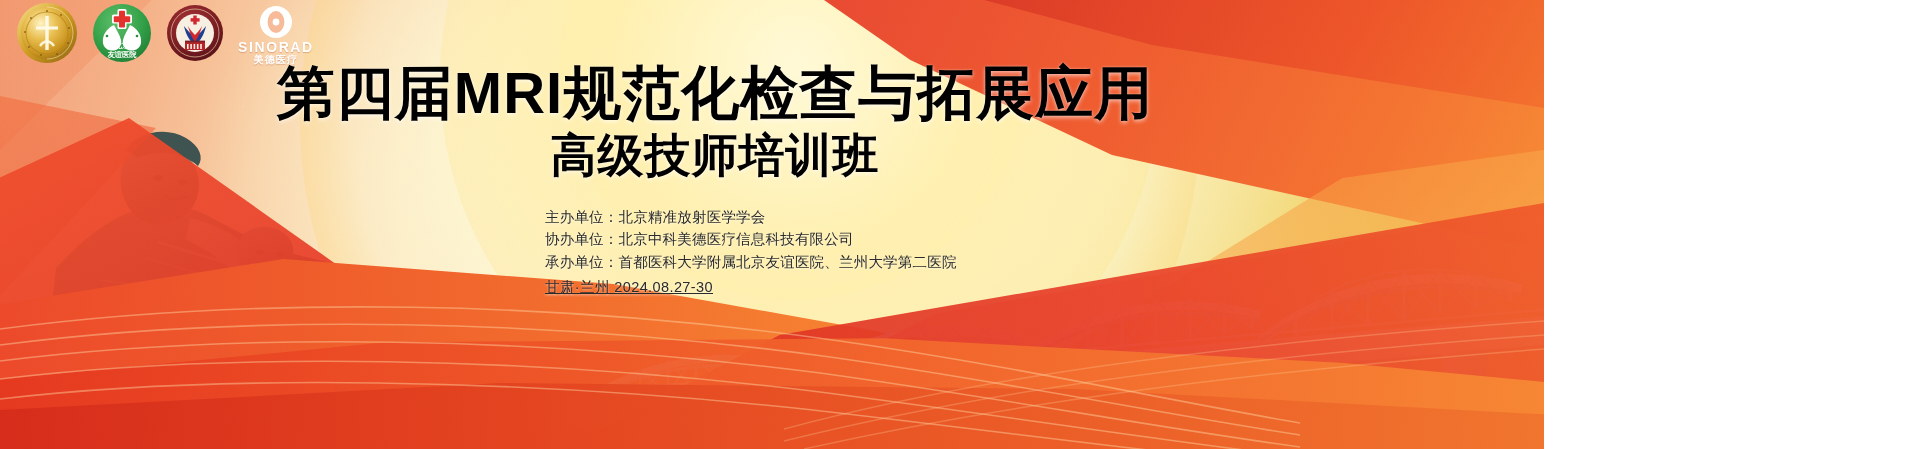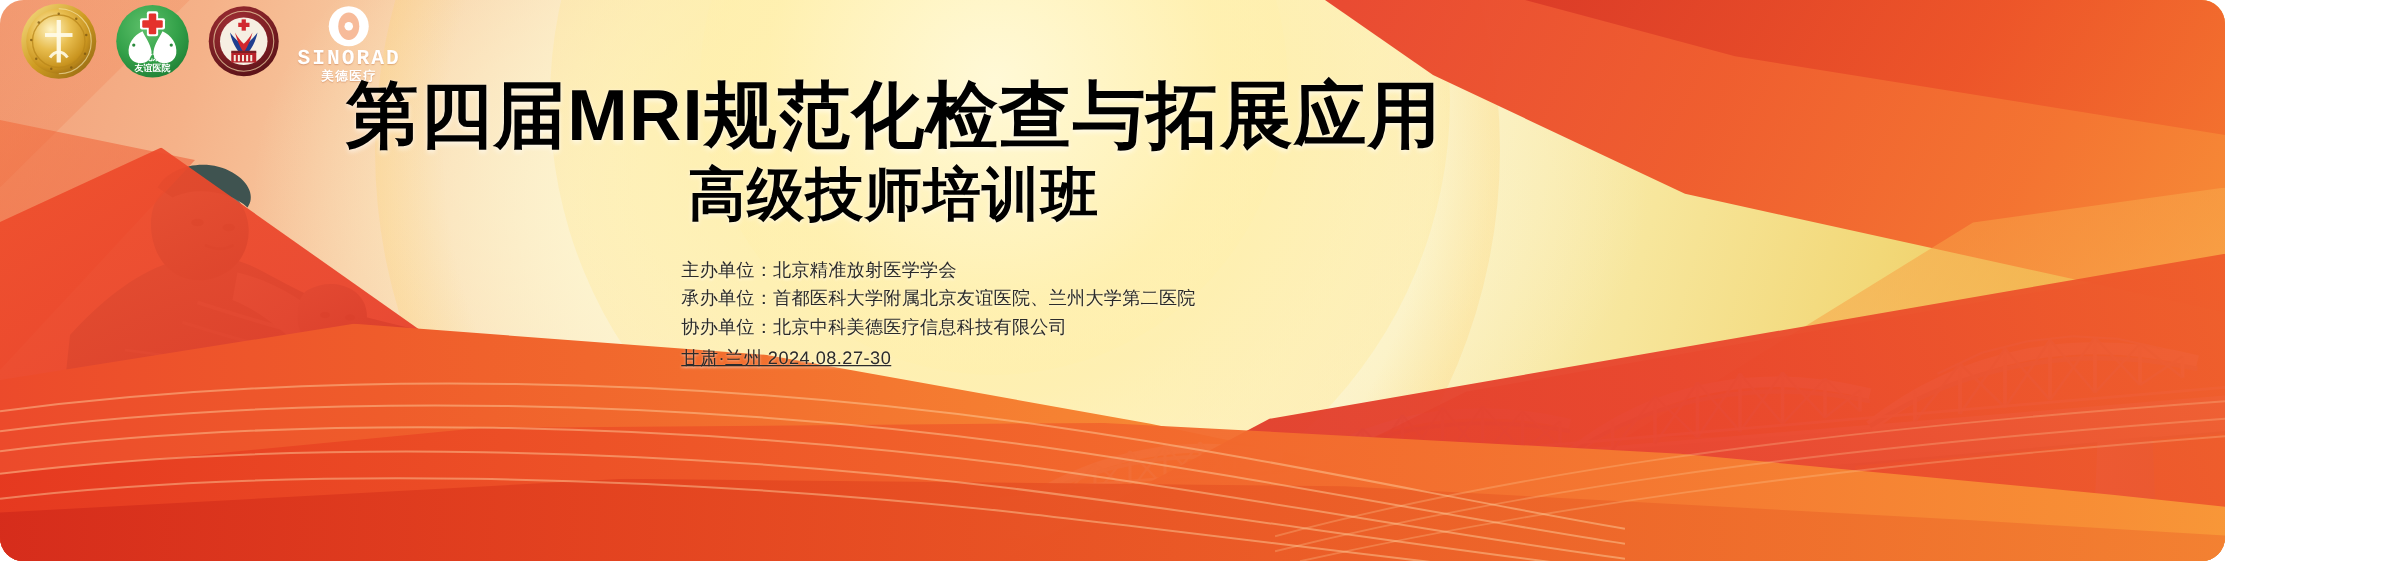--- a/index.html
+++ b/index.html
@@ -1,36 +1,35 @@
 <!DOCTYPE html>
 <html><head>
 <meta charset="utf-8">
 <style>
   html,body{margin:0;padding:0;background:#fff;}
   body{font-family:"Liberation Sans","DejaVu Sans",sans-serif;}
 
   #banner{
     position:relative;
-    width:1780px;height:449px;
+    width:1544px;height:449px;
     overflow:hidden;
     background:
       radial-gradient(ellipse 900px 520px at 760px 150px, #fdfbe6 0%, #fdf6d2 28%, rgba(253,236,186,0) 62%),
       linear-gradient(105deg,
         #f2a07a 0%,
         #f5b289 9%,
         #f8cfa6 18%,
         #fbe6c0 28%,
         #fdf4d6 40%,
         #fdf8dd 52%,
         #fbf0c2 62%,
         #f7e69c 72%,
         #f2d878 82%,
         #eec85c 90%,
         #e9bb48 100%);
-    border-radius: 19px;
   }
 
   
   .sun{
     position:absolute;border-radius:50%;pointer-events:none;
   }
   #sun-outer{
     left:440px;top:-280px;width:720px;height:720px;
     background:radial-gradient(circle at 50% 50%, rgba(255,243,190,.95) 0%, rgba(255,236,160,.65) 45%, rgba(255,226,130,.25) 72%, rgba(255,220,120,0) 100%);
   }
@@ -131,22 +130,22 @@
 
   
   #logo-strip{
     position:absolute;left:16px;top:4px;height:62px;
     display:flex;align-items:center;gap:14px;z-index:40;
   }
   .logo{position:relative;flex:0 0 auto;}
 
   #logo-sinorad{display:flex;flex-direction:column;align-items:center;gap:1px;}
   .sinorad-word{
-    font-size:17px;font-weight:700;letter-spacing:1.6px;color:#ffffff;
-    font-family:Liberation Mono, monospace;line-height:1;
+    font-size:14px;font-weight:700;letter-spacing:1.6px;color:#ffffff;
+    font-family:Liberation Sans, sans-serif;line-height:1;
     text-shadow:0 1px 1px rgba(170,80,40,.35);
   }
   .sinorad-cn{
     font-size:10px;font-weight:700;letter-spacing:1.2px;color:#ffffff;
     line-height:1;text-shadow:0 1px 1px rgba(170,80,40,.35);
   }
 
   
   #title-block{
     position:absolute;left:0;top:62px;width:1430px;
@@ -538,18 +537,18 @@
 
   </div>
 
   <div id="title-block">
     <div class="title-line" id="title-line-1">第四届MRI规范化检查与拓展应用</div>
     <div class="title-line" id="title-line-2">高级技师培训班</div>
   </div>
 
   <div id="info-block">
     <div class="info-line">主办单位：北京精准放射医学学会</div>
+    <div class="info-line">协办单位：北京中科美德医疗信息科技有限公司</div>
     <div class="info-line">承办单位：首都医科大学附属北京友谊医院、兰州大学第二医院</div>
-    <div class="info-line">协办单位：北京中科美德医疗信息科技有限公司</div>
     <div class="info-line" id="info-date">甘肃·兰州  2024.08.27-30</div>
   </div>
 
 </div>
 
 </body></html>

